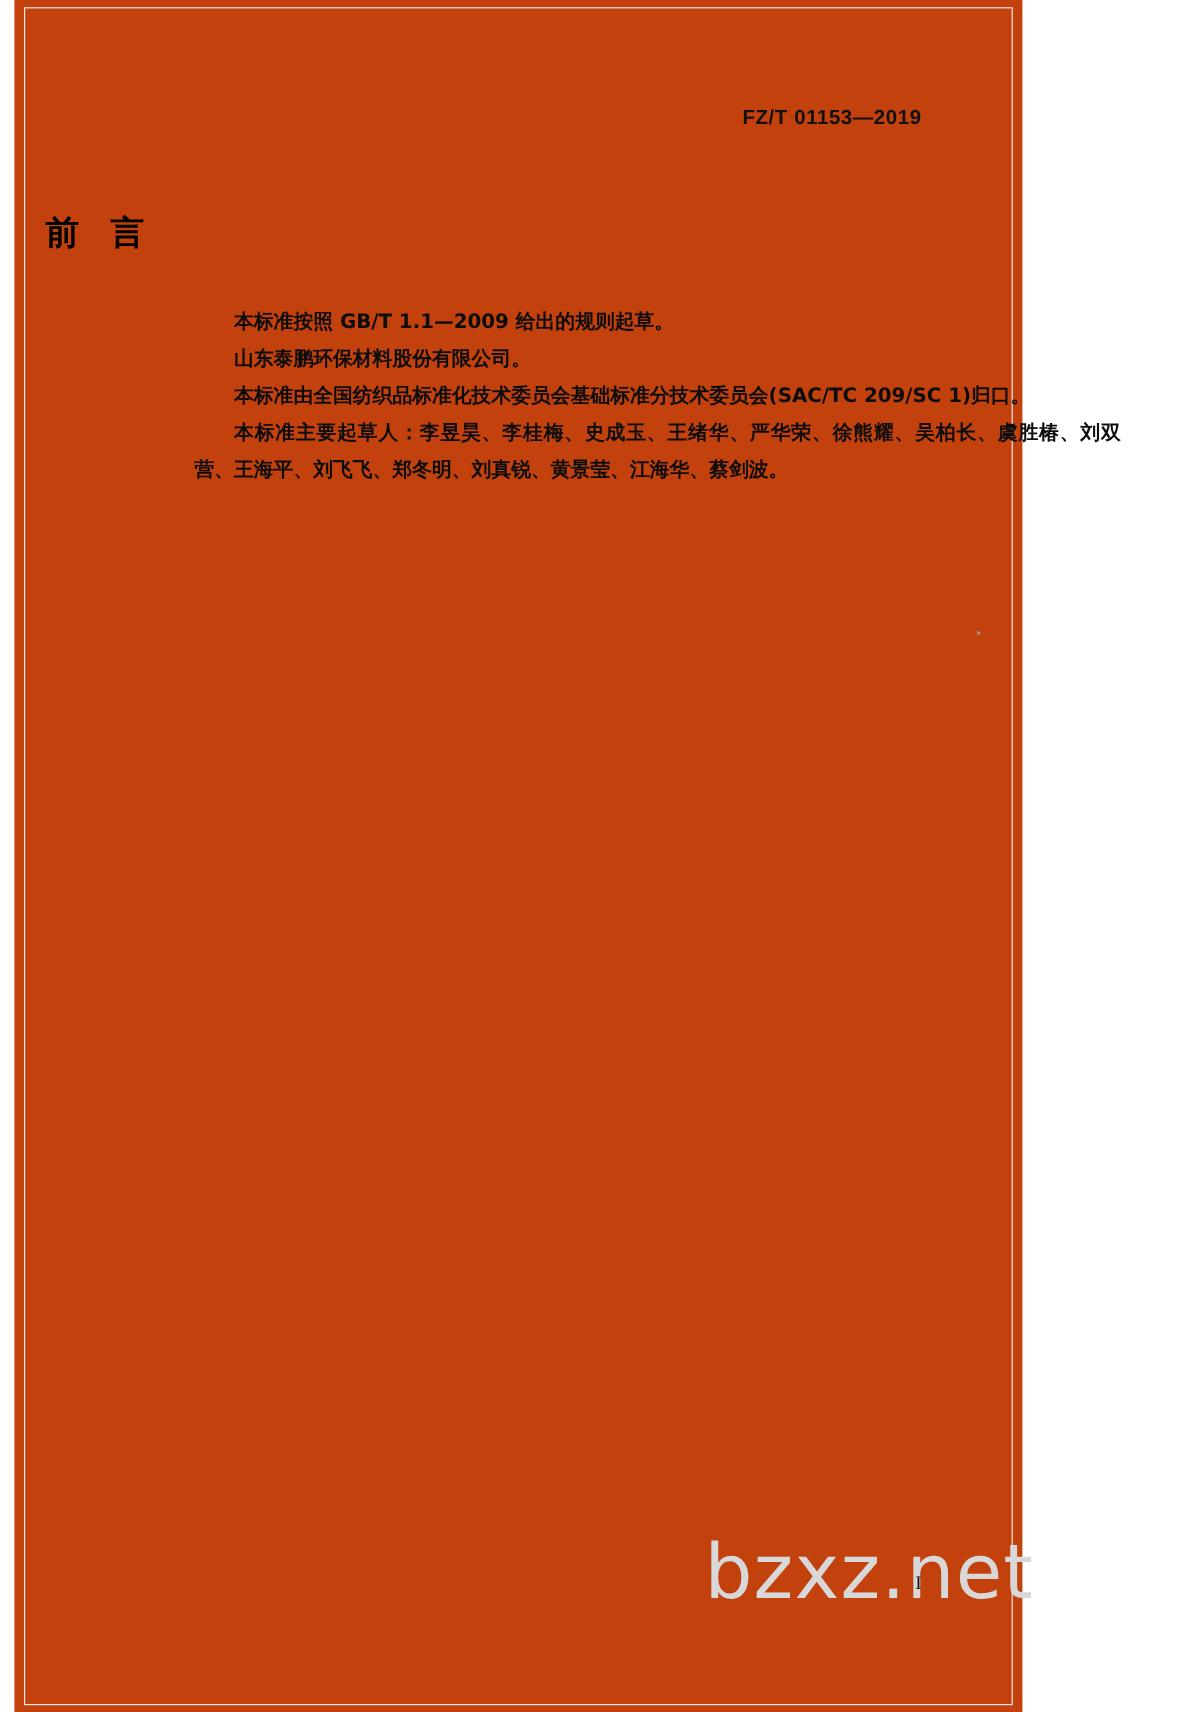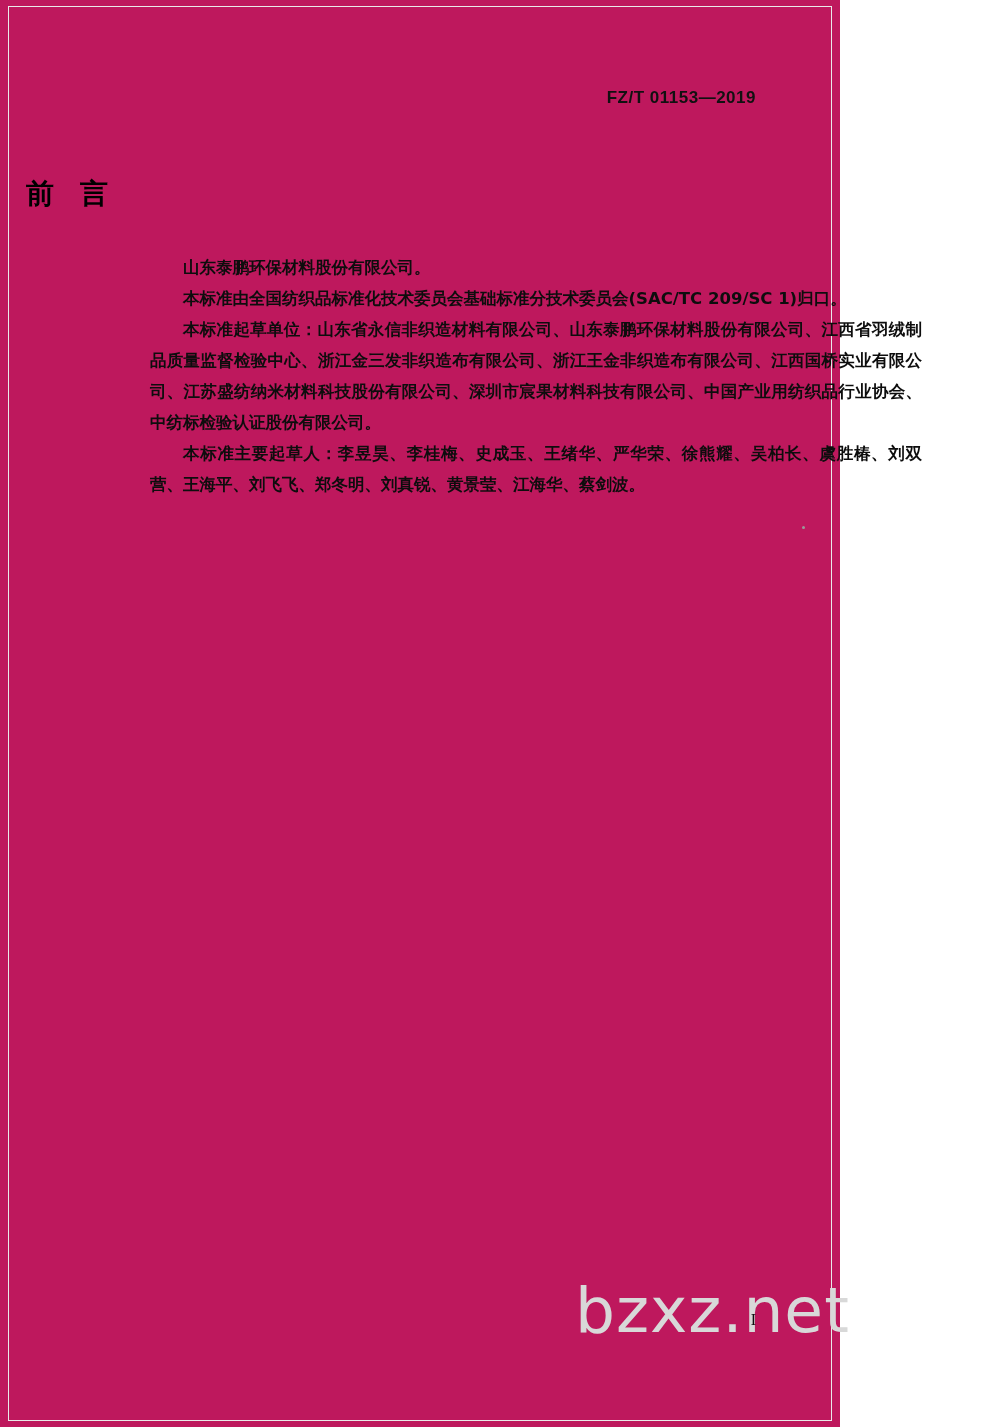--- a/index.html
+++ b/index.html
@@ -10,24 +10,24 @@
   body {
     width: 1000px;
     height: 1427px;
     position: relative;
     font-family: "Liberation Serif", serif;
     color: #000000;
     overflow: hidden;
   }
   .page {
     position: absolute;
-    top: 0; left: 0;
+    top: 0; left: 12px;
     width: 840px;
     height: 1427px;
-    background: #be185d;
+    background: #c2410c;
   }
   
   .page::before {
     content: "";
     position: absolute;
     top: 6px; left: 8px; right: 8px; bottom: 6px;
     border: 1px solid #e9e9e9;
     pointer-events: none;
   }
   .header-code {
@@ -102,23 +102,23 @@
 </head>
 <body>
 
 <div class="page">
 
   <div class="header-code">FZ/T 01153—2019</div>
 
   <div class="doc-title">前言</div>
 
   <div class="body-block">
+    <p class="para">本标准按照 GB/T 1.1—2009 给出的规则起草。</p>
     <p class="para">山东泰鹏环保材料股份有限公司。</p>
     <p class="para">本标准由全国纺织品标准化技术委员会基础标准分技术委员会(SAC/TC 209/SC 1)归口。</p>
-    <p class="para">本标准起草单位：山东省永信非织造材料有限公司、山东泰鹏环保材料股份有限公司、江西省羽绒制品质量监督检验中心、浙江金三发非织造布有限公司、浙江王金非织造布有限公司、江西国桥实业有限公司、江苏盛纺纳米材料科技股份有限公司、深圳市宸果材料科技有限公司、中国产业用纺织品行业协会、中纺标检验认证股份有限公司。</p>
     <p class="para">本标准主要起草人：李昱昊、李桂梅、史成玉、王绪华、严华荣、徐熊耀、吴柏长、虞胜椿、刘双营、王海平、刘飞飞、郑冬明、刘真锐、黄景莹、江海华、蔡剑波。</p>
   </div>
 
   <div class="dot-mark"></div>
 
   <div class="watermark">bzxz.net</div>
 
   <div class="page-number">I</div>
 
 </div>

